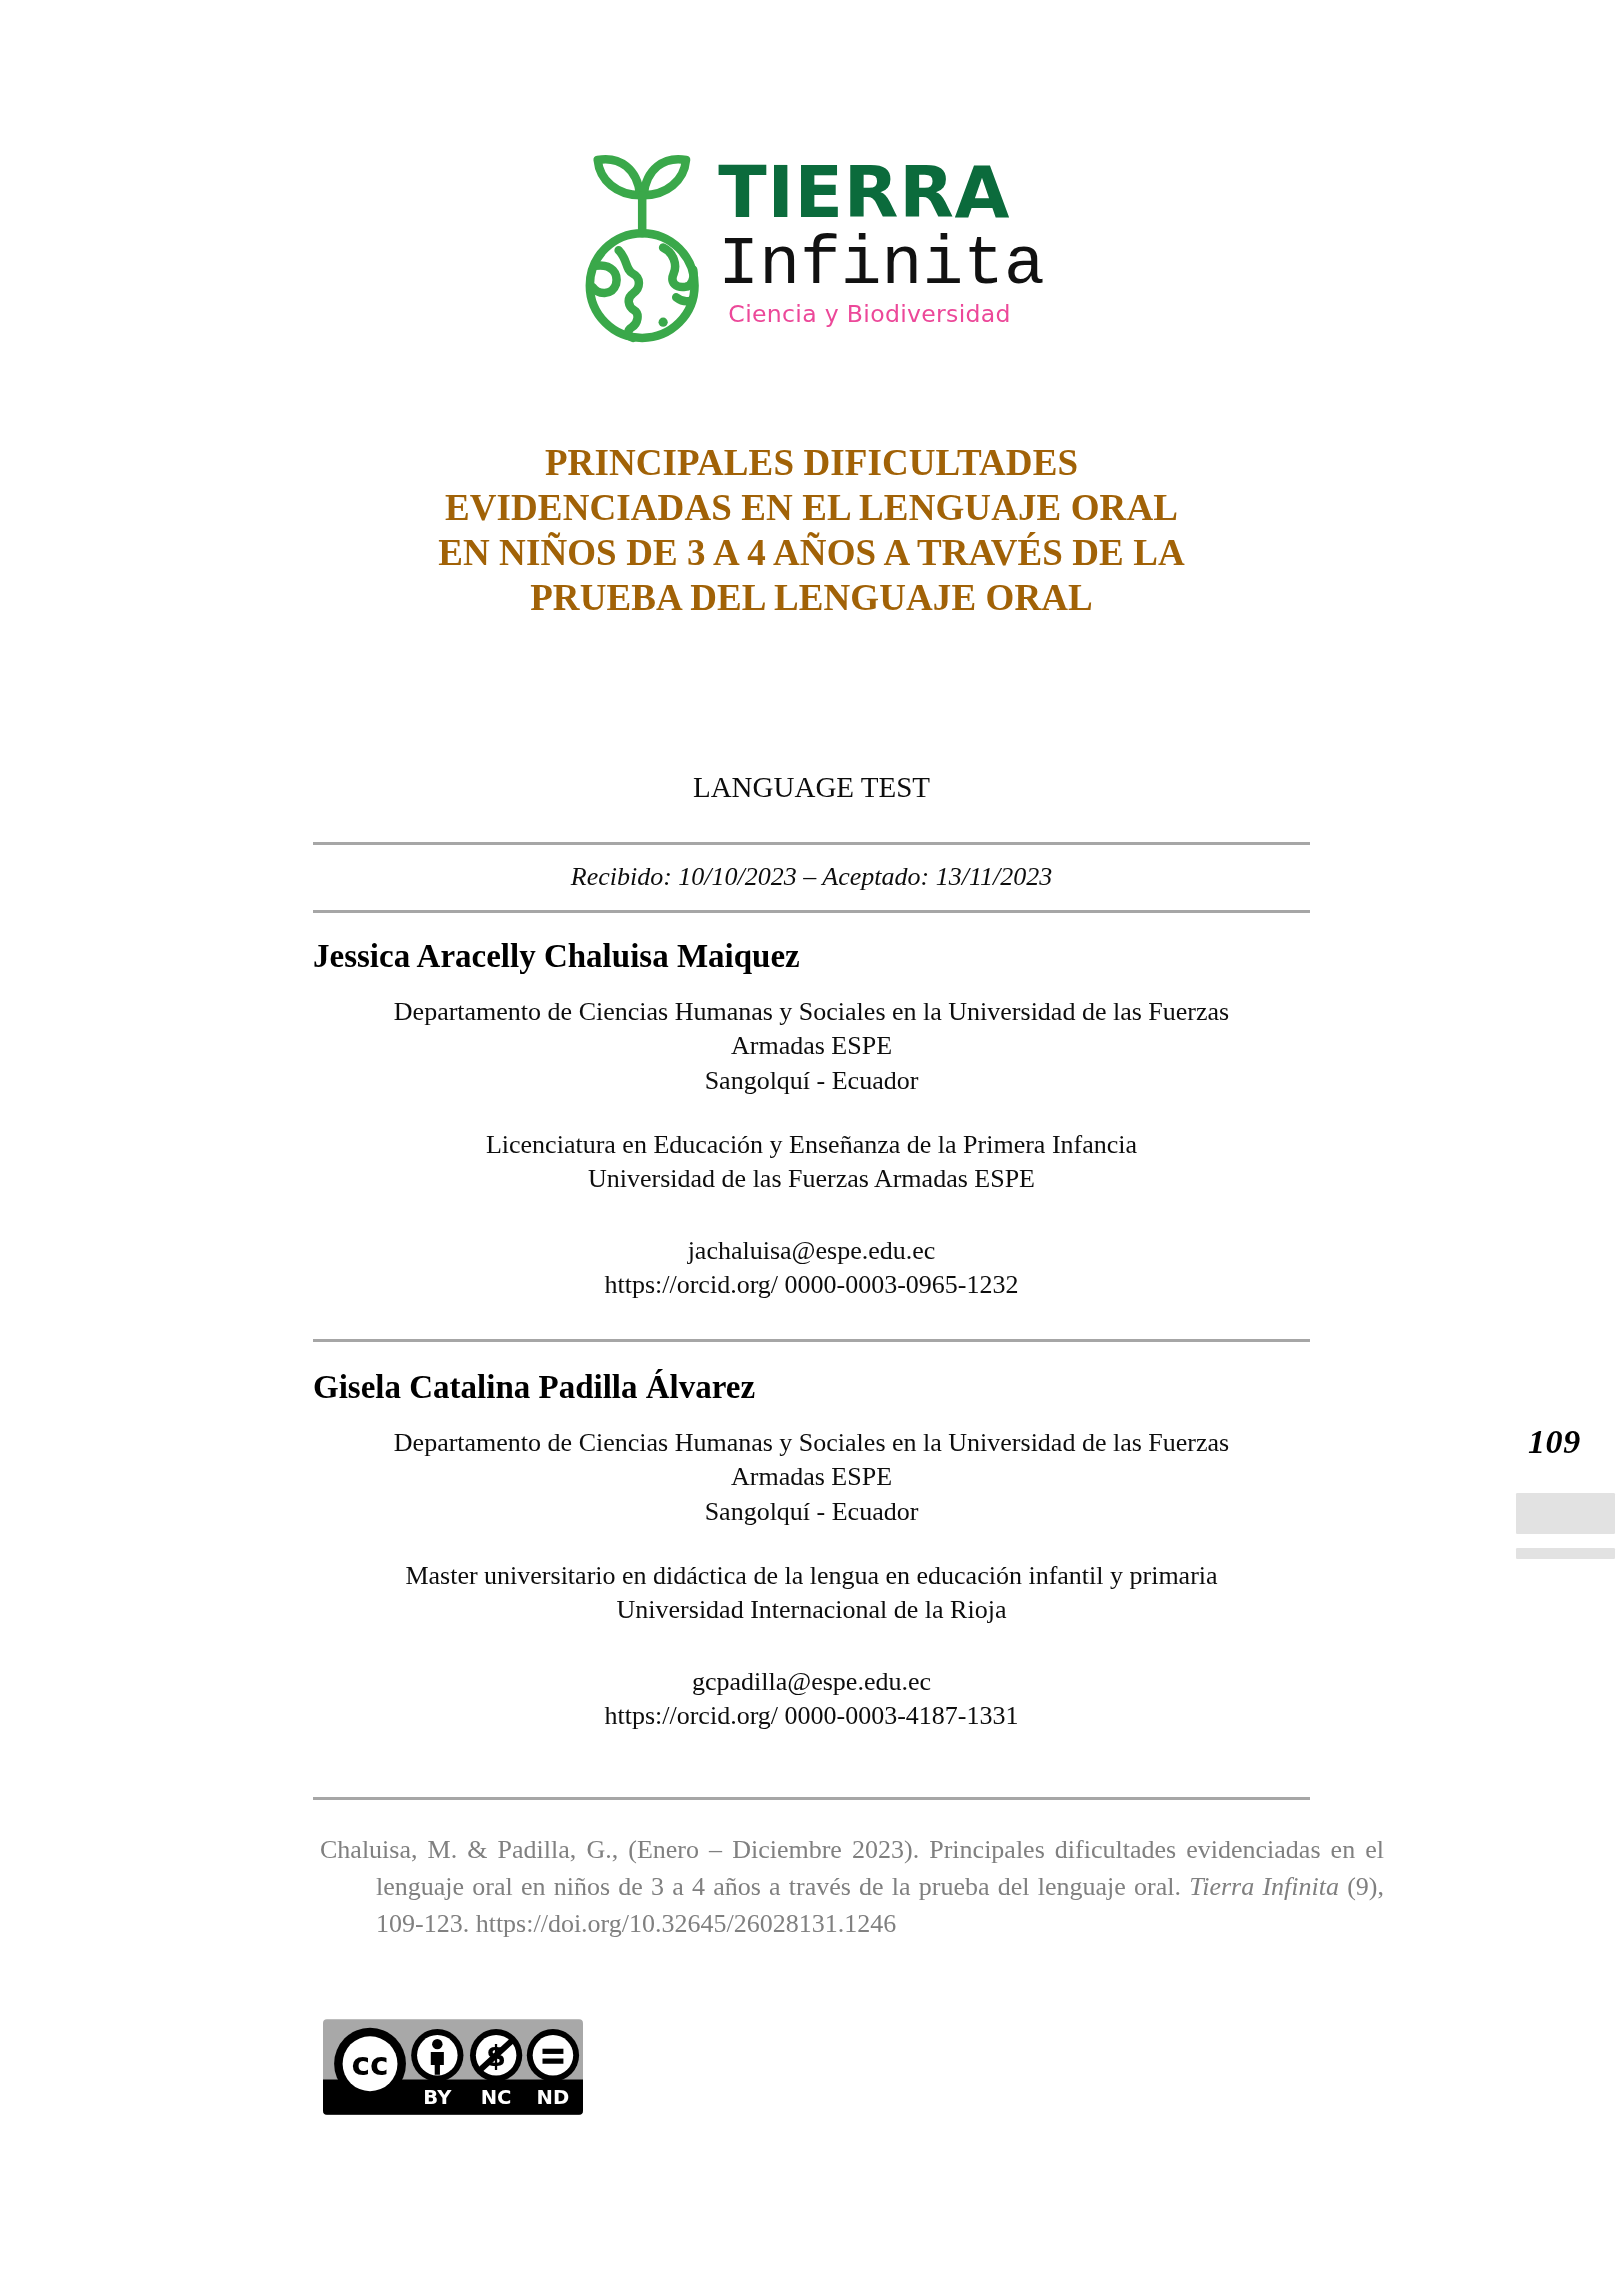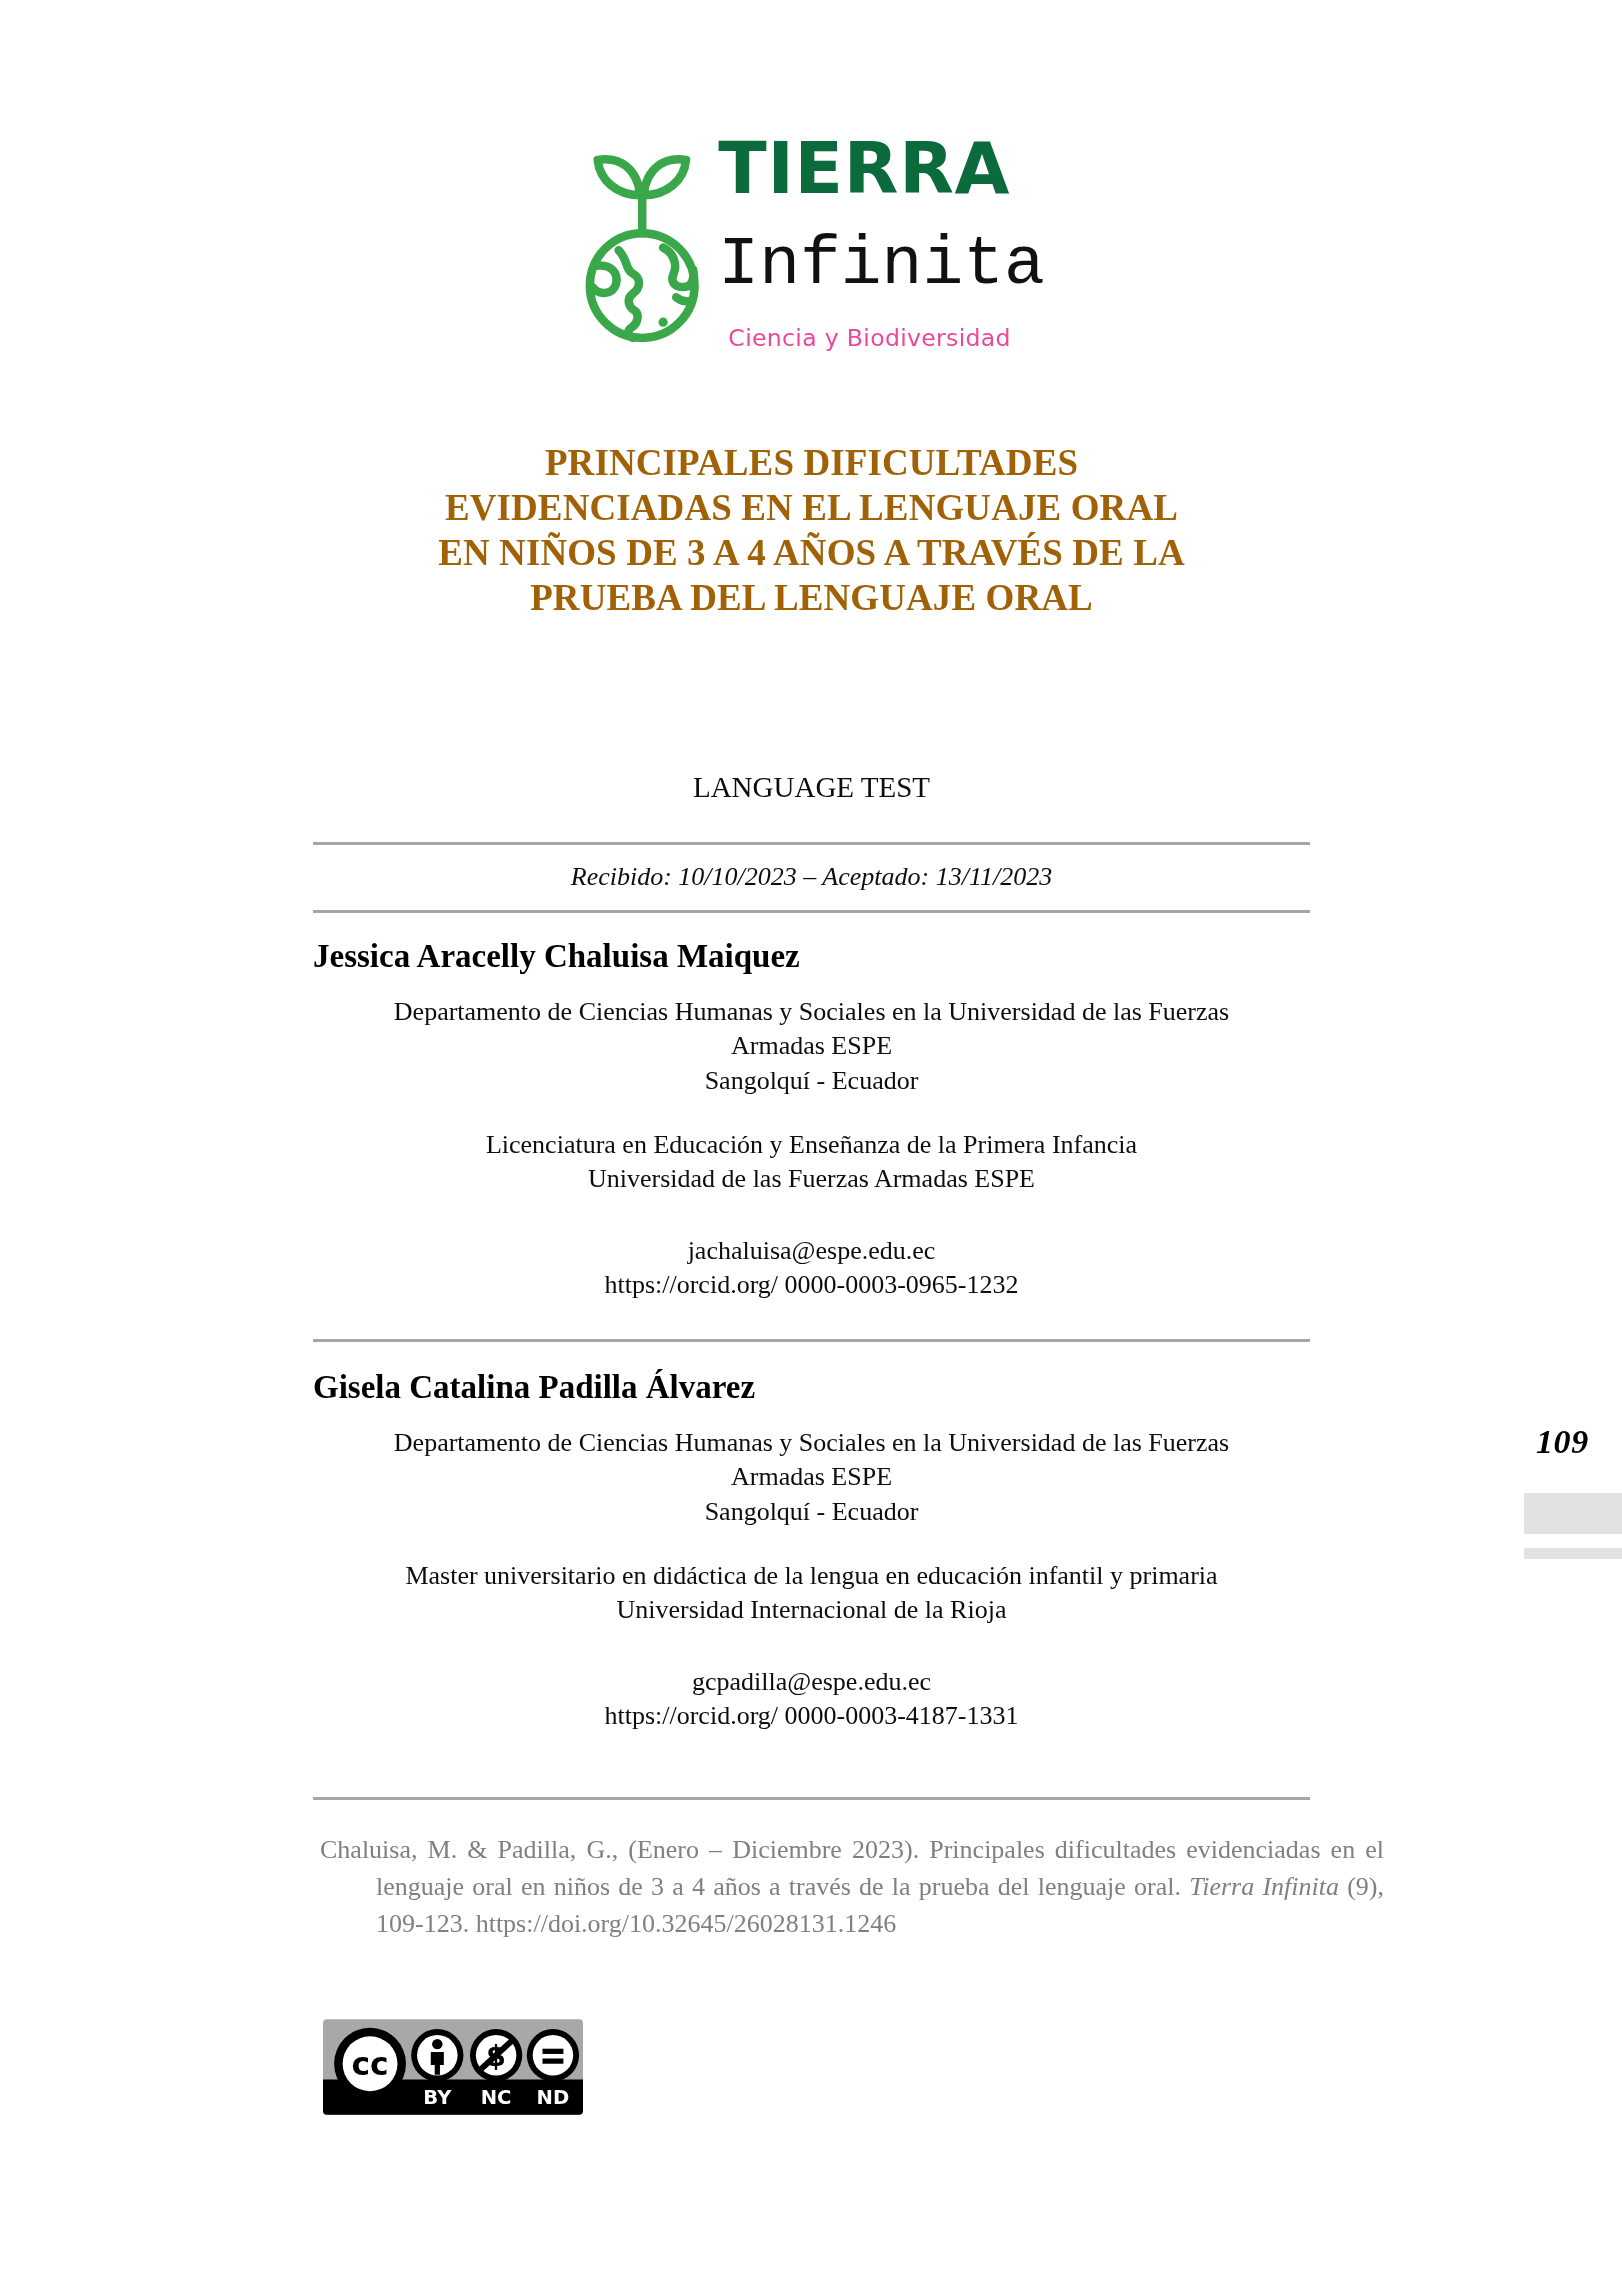--- a/index.html
+++ b/index.html
@@ -19,21 +19,21 @@
   
   .page {
     position: absolute;
     inset: 0;
     background: #ffffff;
   }
 
   
   .margin-col {
     position: absolute;
-    right: 0;
+    right: 8px;
     top: 0;
     width: 314px;
     height: 100%;
     pointer-events: none;
   }
   .page-number {
     position: absolute;
     right: 34px;
     top: 1425px;
     font-family: "Liberation Serif", "DejaVu Serif", serif;
@@ -89,21 +89,20 @@
     width: 131px;
     height: 216px;
     flex: 0 0 auto;
   }
   .logo-words {
     display: flex;
     flex-direction: column;
     align-items: flex-start;
     justify-content: center;
     line-height: 1;
-    gap: 24px;
   }
   .logo-tierra {
     font-family: "DejaVu Sans", "Liberation Sans", sans-serif;
     font-weight: bold;
     font-size: 71px;
     letter-spacing: 0.7px;
     color: #0b6b3c;
     line-height: 0.95;
   }
   .logo-infinita {

